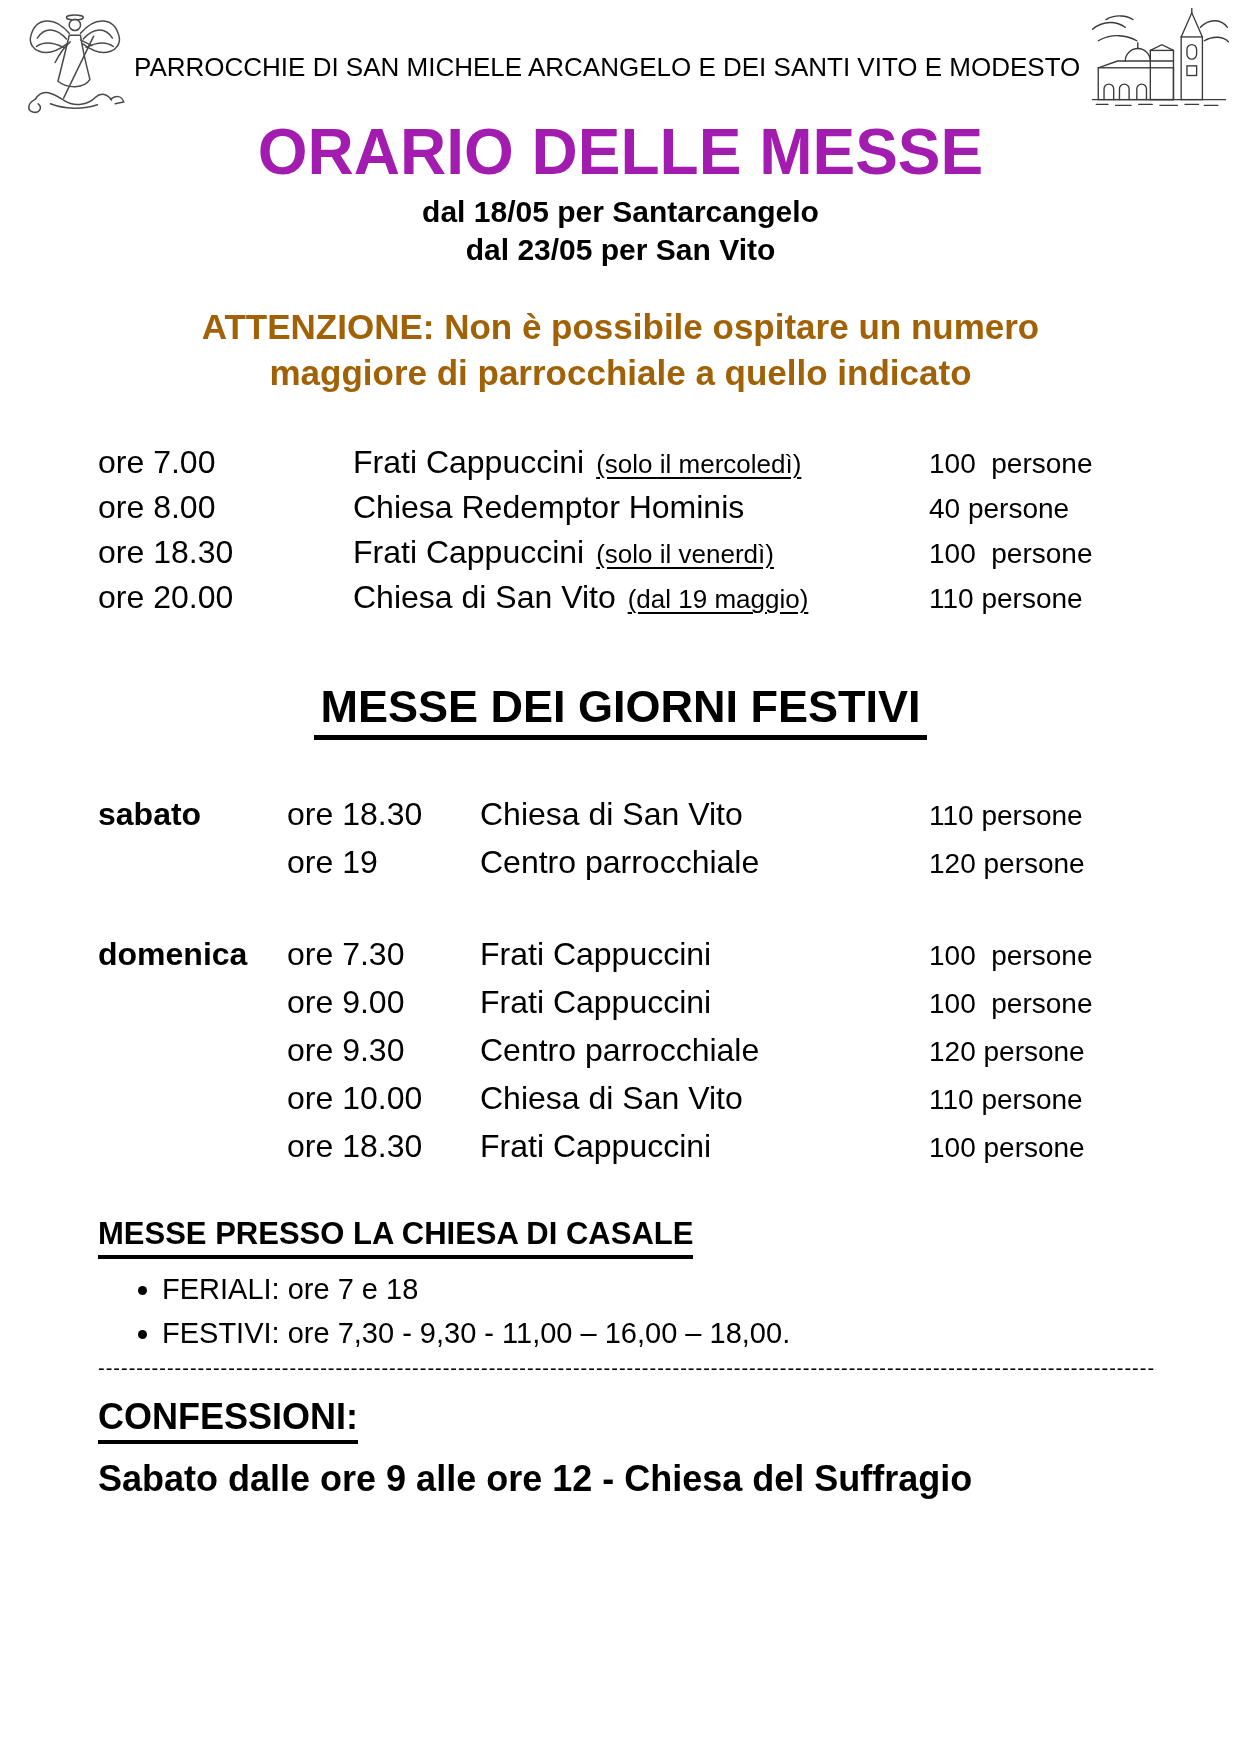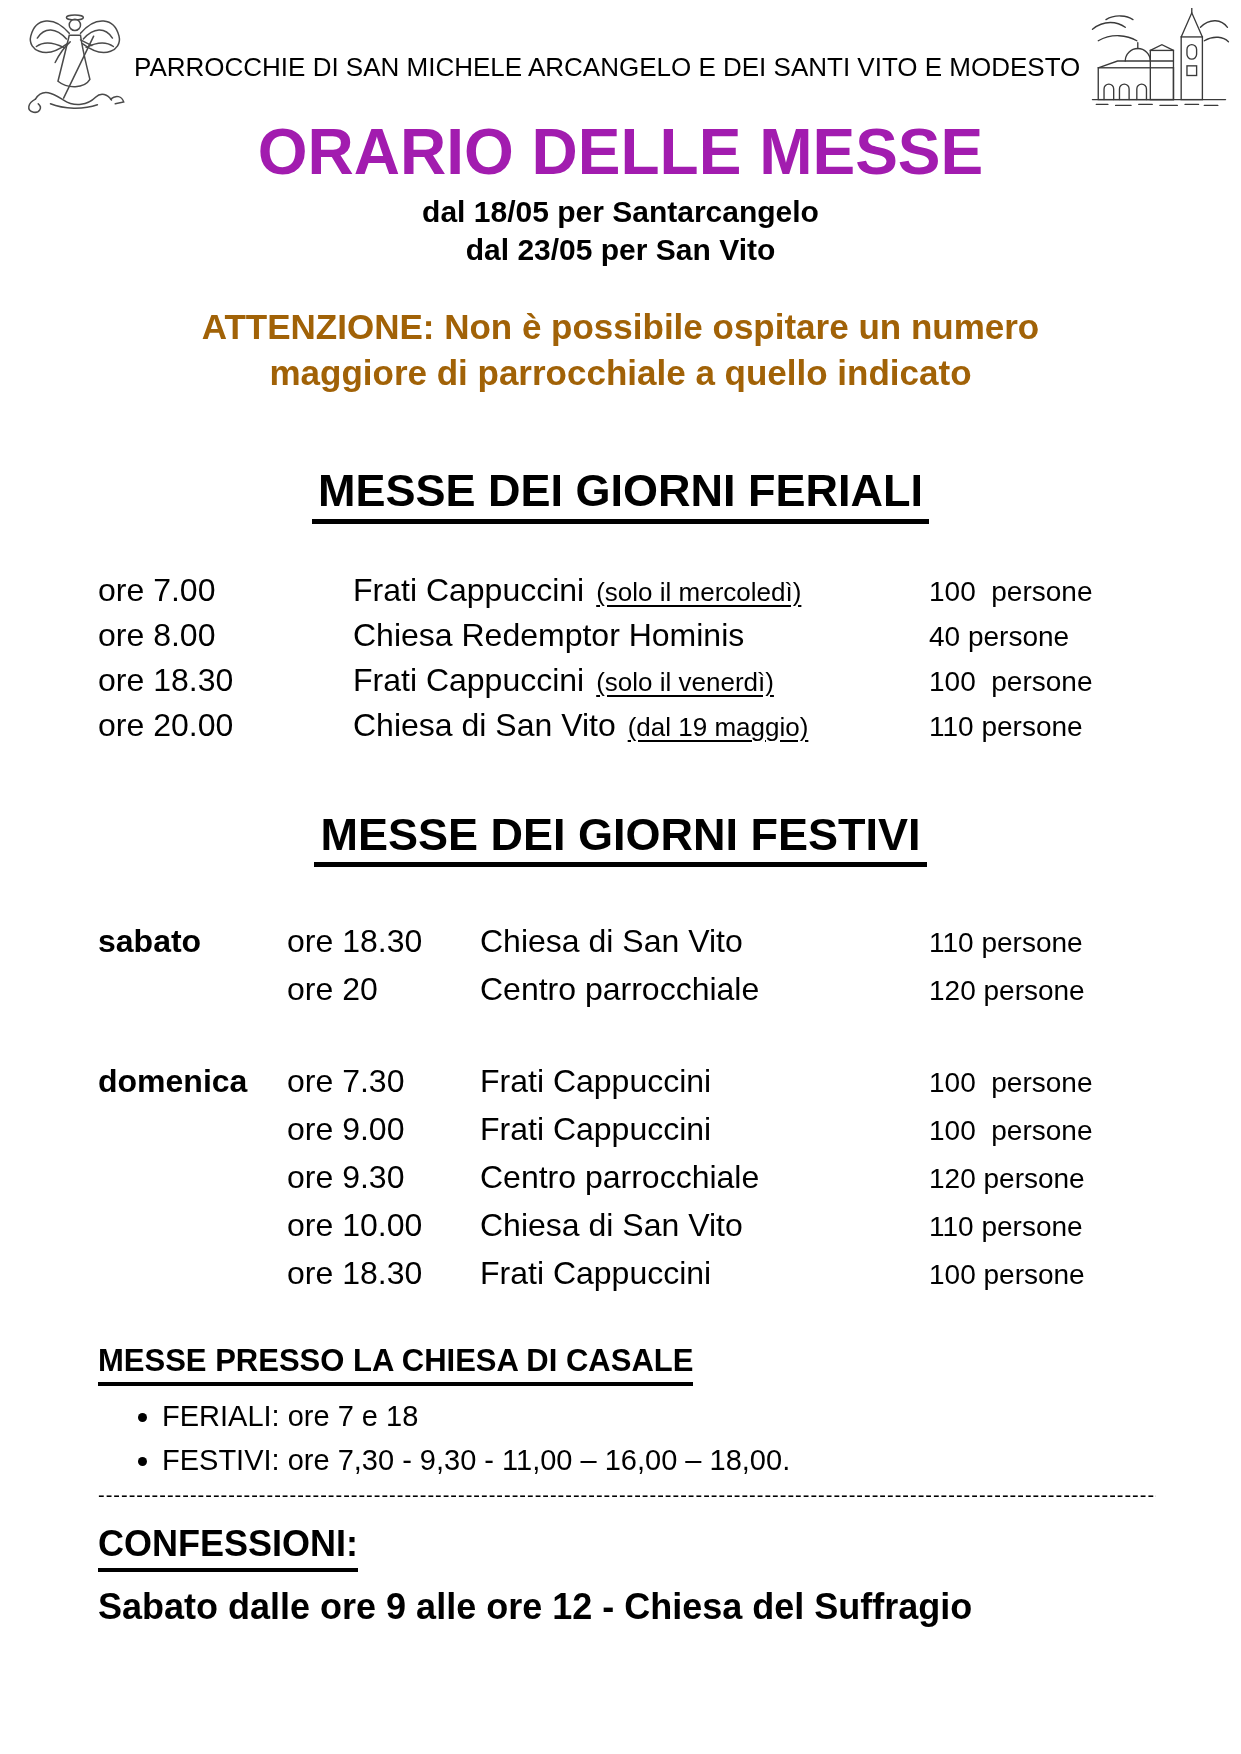--- a/index.html
+++ b/index.html
@@ -114,23 +114,20 @@
   <div class="subtitle">
     <div>dal 18/05 per Santarcangelo</div>
     <div>dal 23/05 per San Vito</div>
   </div>
 
   <div class="warning">
     <div>ATTENZIONE: Non è possibile ospitare un numero</div>
     <div>maggiore di parrocchiale a quello indicato</div>
   </div>
 
-  <div class="sec-head">
-    <span class="h-underline">MESSE DEI GIORNI FERIALI</span>
-  </div>
   <div class="sched">
     <div class="row">
       <span class="c-time">ore 7.00</span>
       <span class="c-place"><span>Frati Cappuccini</span><span class="note">(solo il mercoledì)</span></span>
       <span class="c-cap">100  persone</span>
     </div>
     <div class="row">
       <span class="c-time">ore 8.00</span>
       <span class="c-place"><span>Chiesa Redemptor Hominis</span><span class="note"></span></span>
       <span class="c-cap">40 persone</span>
@@ -154,21 +151,21 @@
 
     <div class="group">
       <div class="row frow">
         <span class="c-day">sabato</span>
         <span class="c-time2">ore 18.30</span>
         <span class="c-place">Chiesa di San Vito</span>
         <span class="c-cap">110 persone</span>
       </div>
       <div class="row frow">
         <span class="c-day"></span>
-        <span class="c-time2">ore 20</span>
+        <span class="c-time2">ore 19</span>
         <span class="c-place">Centro parrocchiale</span>
         <span class="c-cap">120 persone</span>
       </div>
     </div>
 
     <div class="group group-dom">
       <div class="row frow">
         <span class="c-day">domenica</span>
         <span class="c-time2">ore 7.30</span>
         <span class="c-place">Frati Cappuccini</span>

